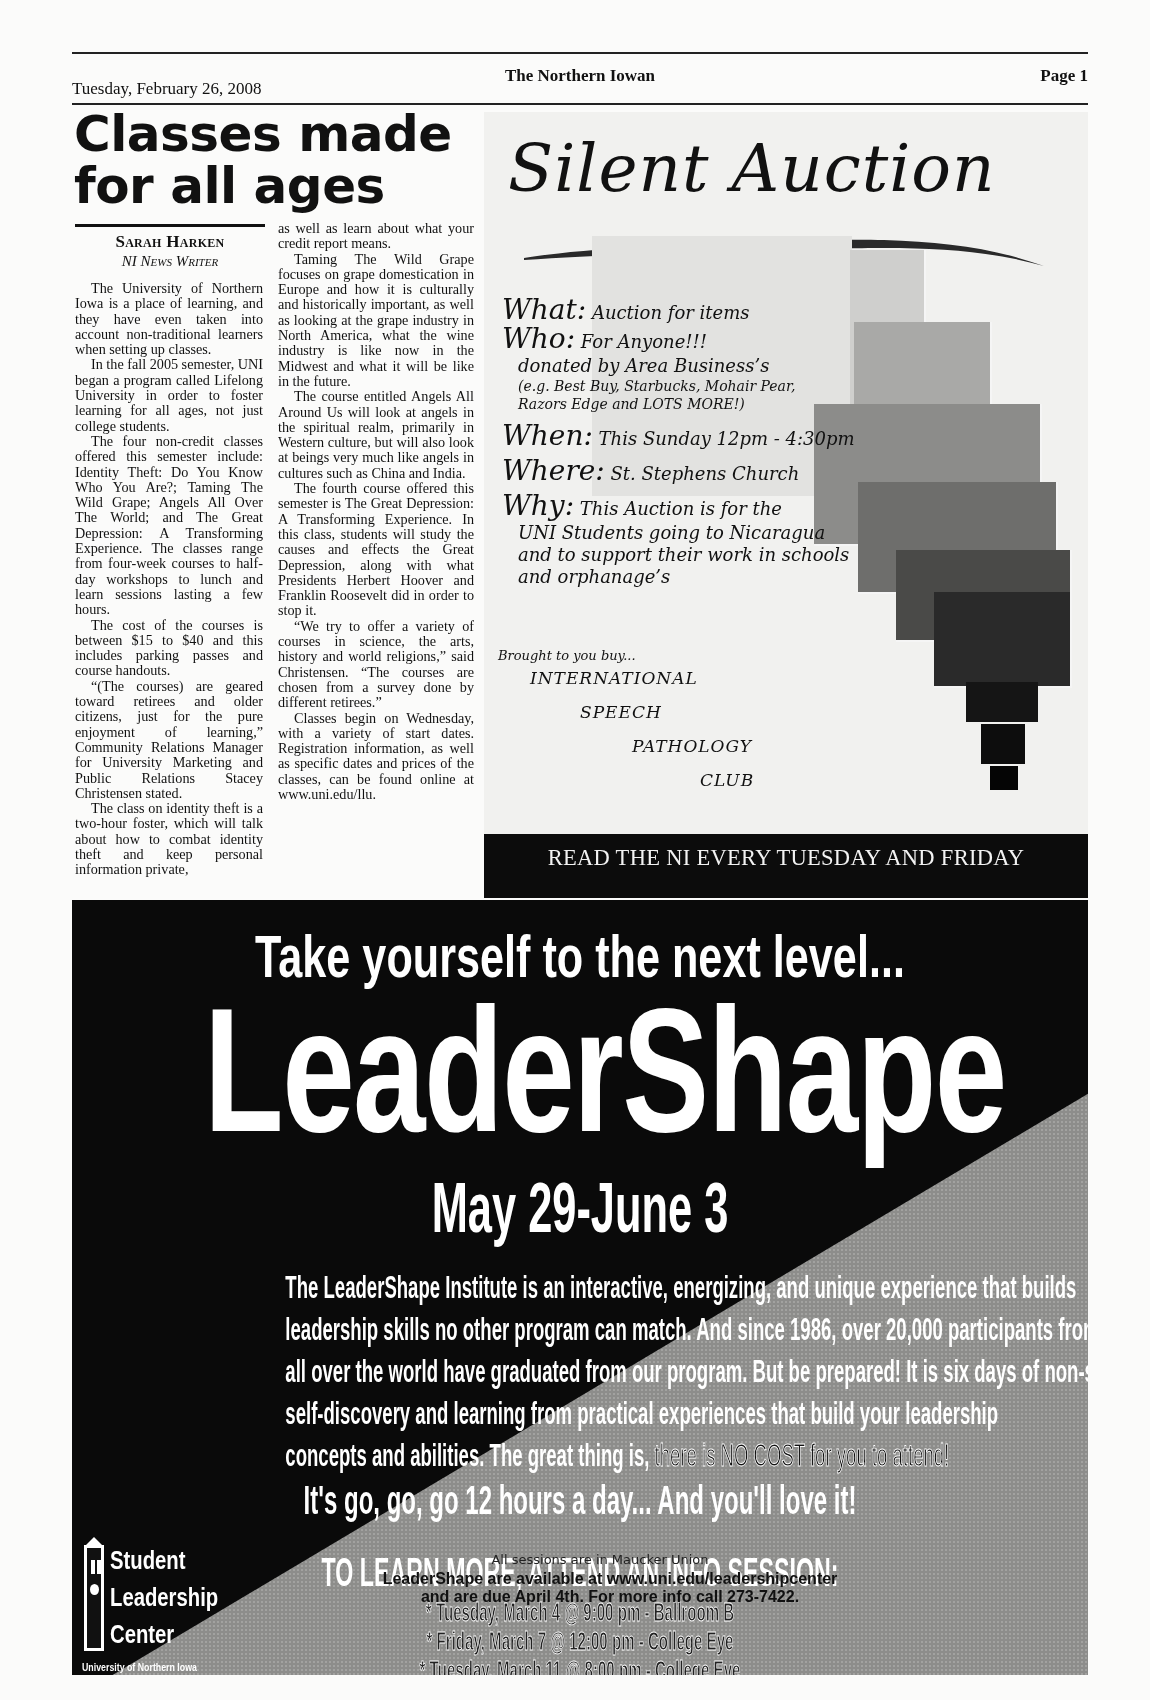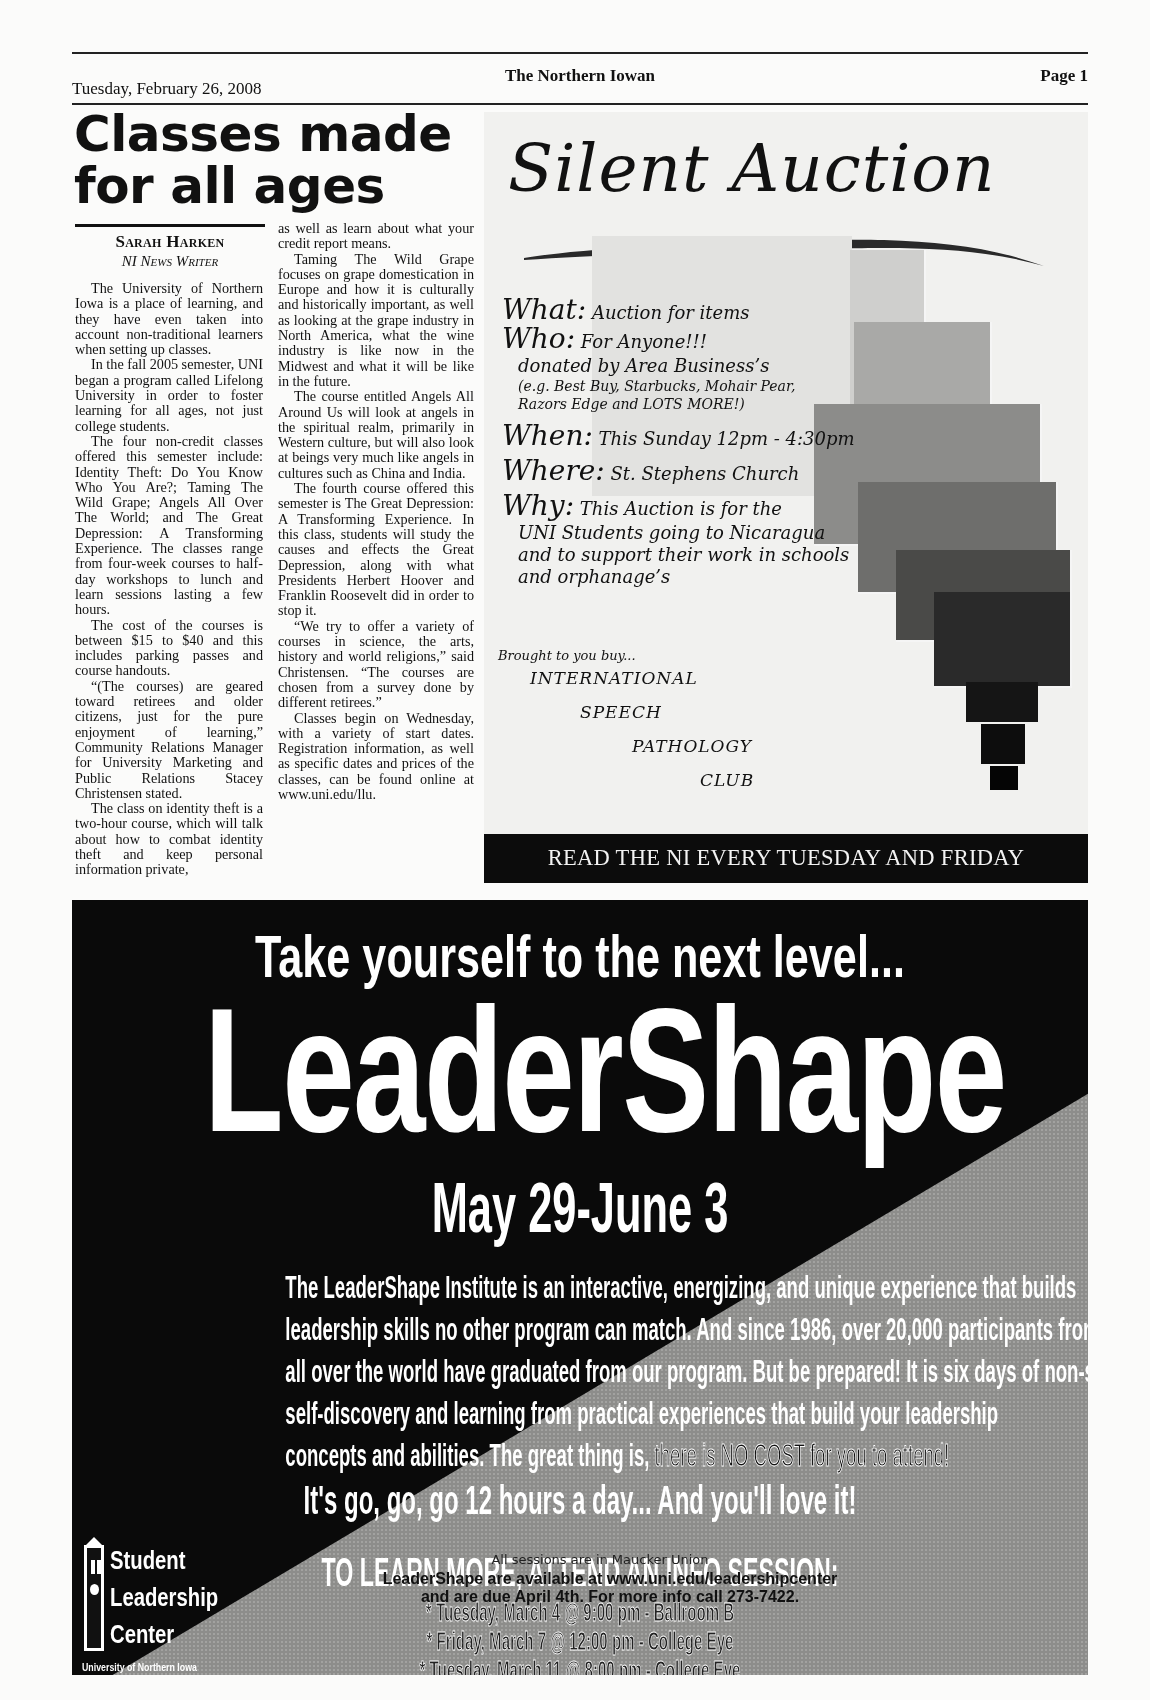--- a/index.html
+++ b/index.html
@@ -34,21 +34,21 @@
   .auction .swoosh { position: absolute; left: 40px; top: 118px; width: 520px; height: 40px; }
   .blk { position: absolute; }
   .auction .lines { position: absolute; left: 18px; top: 185px; width: 420px; font-family: "DejaVu Serif", serif; font-style: italic; color: #111; }
   .auction .row { font-size: 18px; line-height: 26px; white-space: nowrap; }
   .auction .lab { font-size: 28px; }
   .auction .indent { padding-left: 16px; font-size: 18px; line-height: 22px; }
   .auction .small { padding-left: 16px; font-size: 14px; line-height: 18px; }
   .auction .brought { position: absolute; left: 14px; top: 536px; font-family: "DejaVu Serif", serif; font-style: italic; font-size: 13px; }
   .auction .club { position: absolute; top: 0; font-family: "DejaVu Serif", serif; font-style: italic; font-size: 17px; letter-spacing: 1px; white-space: nowrap; }
 
-  .read-banner { position: absolute; left: 484px; top: 834px; width: 604px; height: 49px; background: #0c0c0c; color: #f2f2f2; font-size: 22.5px; line-height: 48px; text-align: center; letter-spacing: 0.3px; white-space: nowrap; }
+  .read-banner { position: absolute; left: 484px; top: 834px; width: 604px; height: 64px; background: #0c0c0c; color: #f2f2f2; font-size: 22.5px; line-height: 48px; text-align: center; letter-spacing: 0.3px; white-space: nowrap; }
 
   
   .ls { position: absolute; left: 72px; top: 900px; width: 1016px; height: 775px; overflow: hidden; background: #8d8d8b; }
   .ls .dark { position: absolute; inset: 0; background: #0a0a0a; clip-path: polygon(0 0, 100% 0, 100% 25%, 4% 100%, 0 100%); }
   .ls .noise { position: absolute; inset: 0; background-image: radial-gradient(rgba(255,255,255,0.18) 1px, transparent 1px); background-size: 4px 4px; clip-path: polygon(100% 25%, 100% 100%, 4% 100%); }
   .cond { font-family: "Liberation Sans", sans-serif; font-weight: bold; transform-origin: center top; white-space: nowrap; text-align: center; position: absolute; left: 0; width: 100%; }
   .ls .take { top: 22px; font-size: 60px; color: #fff; transform: scaleX(0.72); letter-spacing: 0px; }
   .ls .brand { top: 82px; font-size: 176px; line-height: 176px; color: #fff; transform: scaleX(0.74); letter-spacing: -2px; }
   .ls .dates { top: 268px; font-size: 70px; color: #fff; transform: scaleX(0.62); }
   .ls .body { top: 366px; color: #fff; font-size: 32px; line-height: 42px; transform: scaleX(0.58); }
@@ -86,21 +86,21 @@
   <div class="name">Sarah Harken</div>
   <div class="title">NI News Writer</div>
 </div>
 
 <div class="col col1">
   <p>The University of Northern Iowa is a place of learning, and they have even taken into account non-traditional learners when setting up classes.</p>
   <p>In the fall 2005 semester, UNI began a program called Lifelong University in order to foster learning for all ages, not just college students.</p>
   <p>The four non-credit classes offered this semester include: Identity Theft: Do You Know Who You Are?; Taming The Wild Grape; Angels All Over The World; and The Great Depression: A Transforming Experience. The classes range from four-week courses to half-day workshops to lunch and learn sessions lasting a few hours.</p>
   <p>The cost of the courses is between $15 to $40 and this includes parking passes and course handouts.</p>
   <p>“(The courses) are geared toward retirees and older citizens, just for the pure enjoyment of learning,” Community Relations Manager for University Marketing and Public Relations Stacey Christensen stated.</p>
-  <p>The class on identity theft is a two-hour course, which will talk about how to combat identity theft and keep personal information private,</p>
+  <p>The class on identity theft is a two-hour foster, which will talk about how to combat identity theft and keep personal information private,</p>
 </div>
 <div class="col col2">
   <p class="noindent">as well as learn about what your credit report means.</p>
   <p>Taming The Wild Grape focuses on grape domestication in Europe and how it is culturally and historically important, as well as looking at the grape industry in North America, what the wine industry is like now in the Midwest and what it will be like in the future.</p>
   <p>The course entitled Angels All Around Us will look at angels in the spiritual realm, primarily in Western culture, but will also look at beings very much like angels in cultures such as China and India.</p>
   <p>The fourth course offered this semester is The Great Depression: A Transforming Experience. In this class, students will study the causes and effects the Great Depression, along with what Presidents Herbert Hoover and Franklin Roosevelt did in order to stop it.</p>
   <p>“We try to offer a variety of courses in science, the arts, history and world religions,” said Christensen. “The courses are chosen from a survey done by different retirees.”</p>
   <p>Classes begin on Wednesday, with a variety of start dates. Registration information, as well as specific dates and prices of the classes, can be found online at www.uni.edu/llu.</p>
 </div>
 

